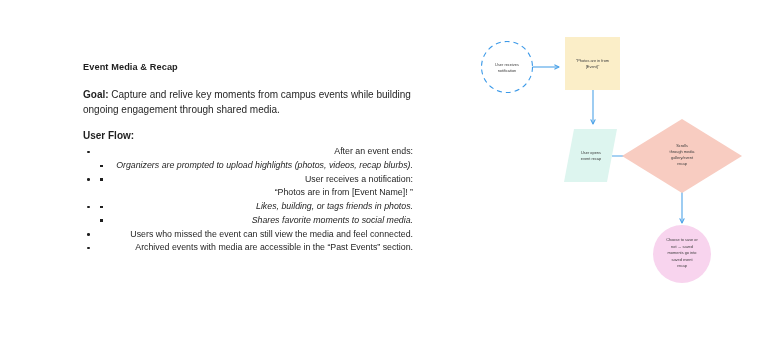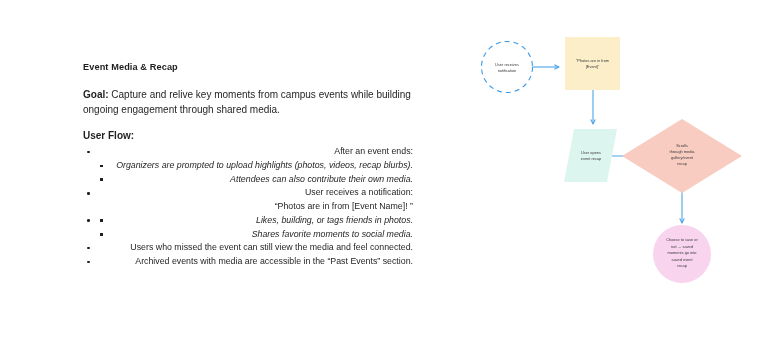--- a/index.html
+++ b/index.html
@@ -127,21 +127,20 @@
     <li>
       <span class="bullet-dot"></span>
       <span>After an event ends:</span>
       <ul class="sub-list">
         <li>
           <span class="bullet-sq"></span>
           <span>Organizers are prompted to upload highlights (photos, videos, recap blurbs).</span>
         </li>
         <li>
           <span class="bullet-sq"></span>
-          <span>Attendees can also contribute their own media.</span>
         </li>
       </ul>
     </li>
 
     <li>
       <span class="bullet-dot"></span>
       <span>User receives a notification:</span>
       <div class="quote-line">“Photos are in from [Event Name]! ”</div>
     </li>
 

